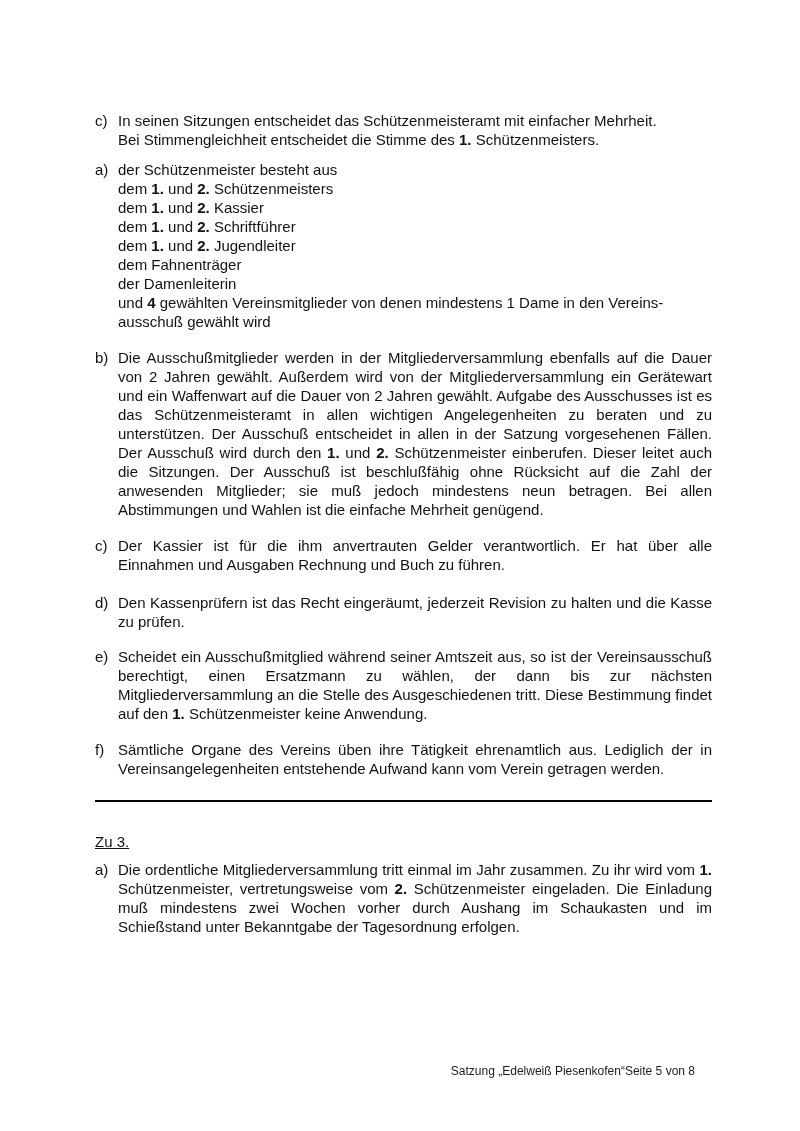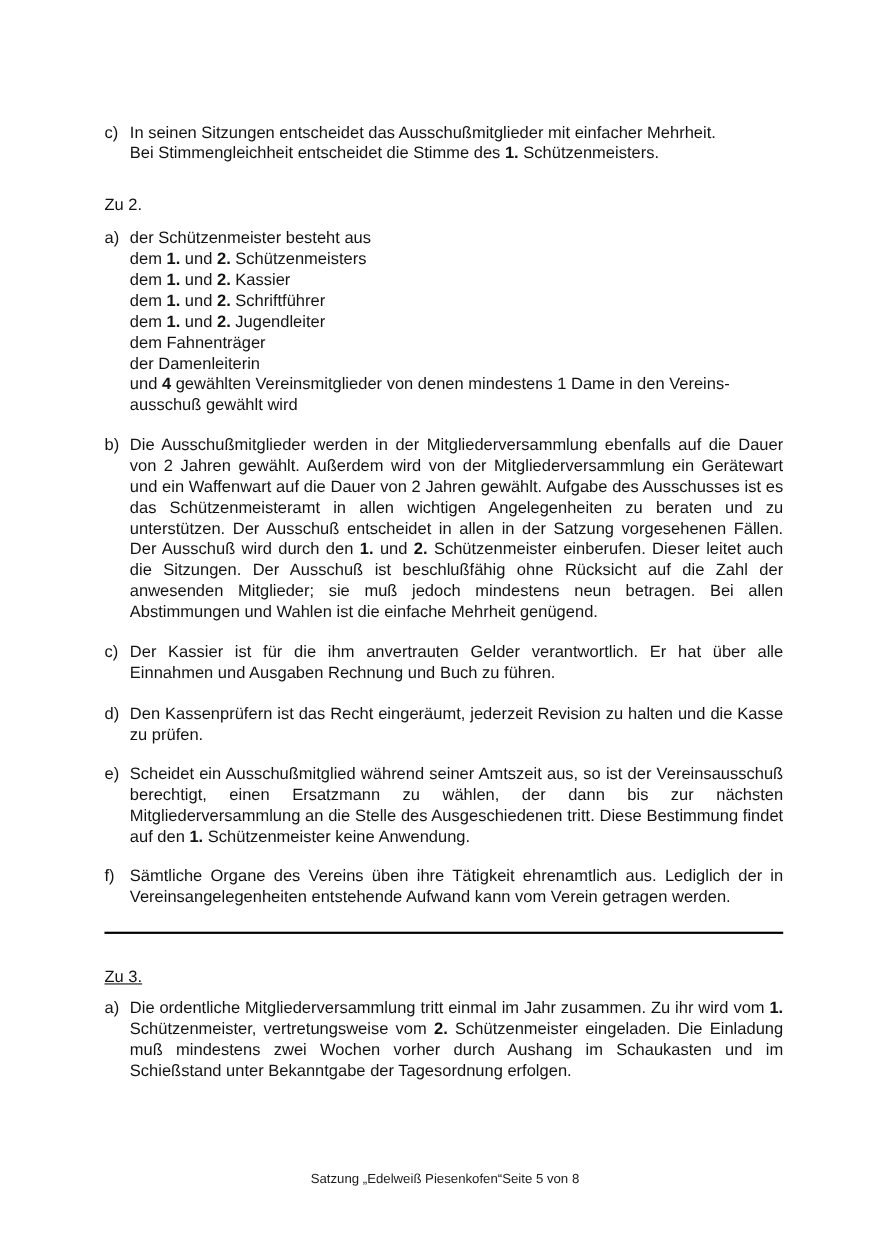--- a/index.html
+++ b/index.html
@@ -36,44 +36,43 @@
   #blk-c2  { margin-top: 17px; }
   #blk-d2  { margin-top: 19px; }
   #blk-e2  { margin-top: 16px; }
   #blk-f2  { margin-top: 17px; }
   #blk-hr  { margin-top: 22px; border-top: 2px solid #000; height: 0; width: 100%; }
   #blk-zu3 { margin-top: 30px; text-decoration: underline; }
   #blk-a3  { margin-top: 9px; }
 
   .footer {
     position: absolute;
-    left: 95px; right: 86px; top: 1064px;
+    left: 95px; right: 105px; top: 1064px;
     display: flex;
-    justify-content: center;
+    justify-content: flex-end;
     align-items: baseline;
     font-size: 12px;
     line-height: 15px;
     color: #1c1c1c;
   }
 </style>
 </head>
 <body>
 
 <div class="page">
   <div class="content">
 
     <div class="item" id="blk-c1">
       <span class="marker">c)</span>
       <div class="body">
-          <div class="line"><span>In seinen Sitzungen entscheidet das Ausschußmitglieder mit einfacher Mehrheit.</span></div>
+          <div class="line"><span>In seinen Sitzungen entscheidet das Schützenmeisteramt mit einfacher Mehrheit.</span></div>
           <div class="line"><span>Bei Stimmengleichheit entscheidet die Stimme des </span><b>1.</b><span> Schützenmeisters.</span></div>
         </div>
     </div>
 
-    <div class="heading" id="blk-zu2">Zu 2.</div>
 
     <div class="item" id="blk-a2">
       <span class="marker">a)</span>
       <div class="body">
           <div class="line"><span>der Schützenmeister besteht aus</span></div>
           <div class="line"><span>dem </span><b>1.</b><span> und </span><b>2.</b><span> Schützenmeisters</span></div>
           <div class="line"><span>dem </span><b>1.</b><span> und </span><b>2.</b><span> Kassier</span></div>
           <div class="line"><span>dem </span><b>1.</b><span> und </span><b>2.</b><span> Schriftführer</span></div>
           <div class="line"><span>dem </span><b>1.</b><span> und </span><b>2.</b><span> Jugendleiter</span></div>
           <div class="line"><span>dem Fahnenträger</span></div>

